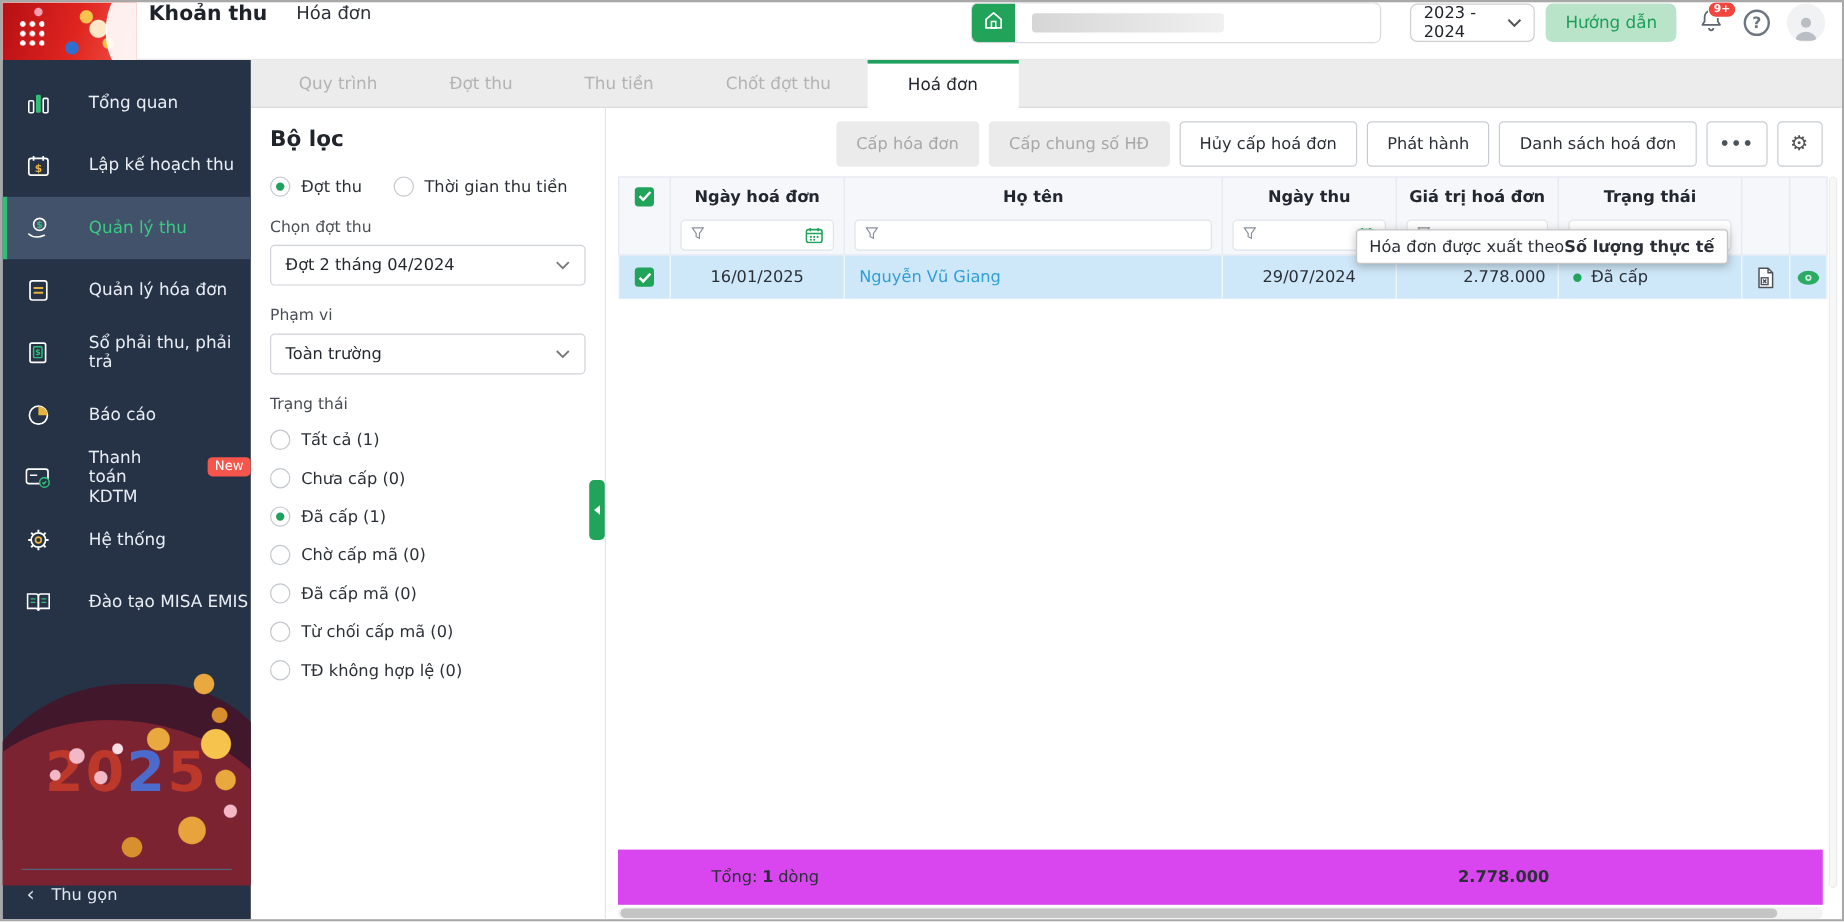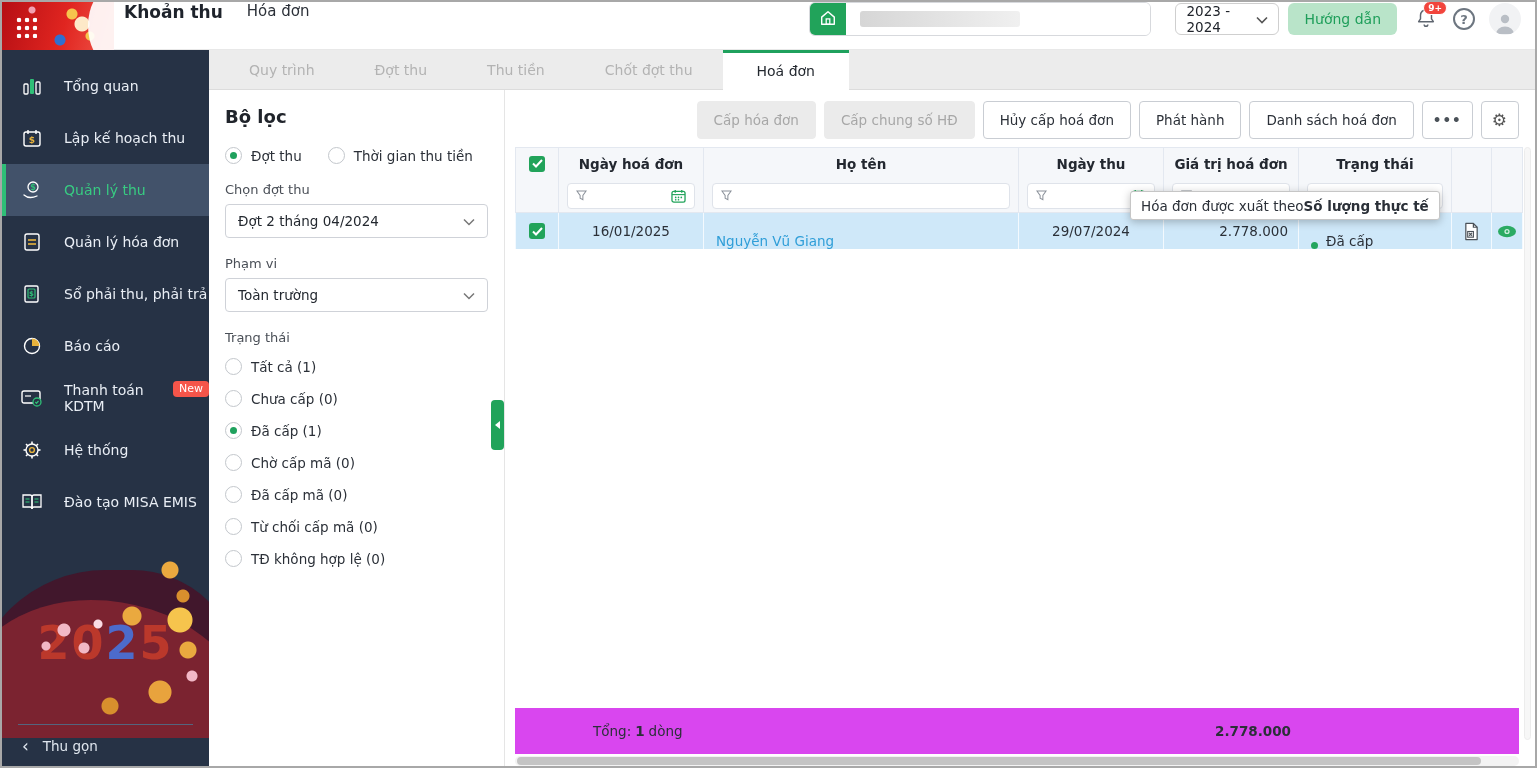--- a/index.html
+++ b/index.html
@@ -37,21 +37,21 @@
   .bell-badge{position:absolute;top:-3px;right:-6px;background:#f2453d;color:#fff;font-size:9px;font-weight:bold;
     border-radius:8px;padding:1px 4px;border:1px solid #fff;line-height:10px;}
   .help-btn{margin-left:12px;width:22px;height:22px;border:2px solid #6d7680;border-radius:50%;color:#6d7680;
     font-size:13px;font-weight:bold;display:flex;align-items:center;justify-content:center;cursor:pointer;background:#fff;}
   .avatar{margin-left:14px;width:32px;height:32px;border-radius:50%;background:#f1f2f4;display:flex;
     align-items:flex-end;justify-content:center;overflow:hidden;cursor:pointer;}
 
   
   .sidebar{position:absolute;left:0;top:48px;width:207px;bottom:0;background:#263245;z-index:5;overflow:hidden;}
   .nav{padding-top:10px;position:relative;z-index:2;}
-  .nav-item{height:52px;display:flex;align-items:center;gap:20px;padding-left:18px;color:#e9eef5;
+  .nav-item{height:52px;display:flex;align-items:center;gap:30px;padding-left:18px;color:#e9eef5;
     font-size:14px;position:relative;cursor:pointer;}
   .nav-item.active{background:#42526a;color:#38cb82;}
   .nav-item.active::before{content:'';position:absolute;left:0;top:0;bottom:0;width:4px;background:#2fbf77;}
   .nav-ic{width:24px;display:flex;justify-content:center;flex:none;}
   .badge-new{background:#f5554a;color:#fff;font-size:11px;border-radius:4px;padding:1px 6px;margin-left:2px;
     transform:translateY(-9px);line-height:14px;}
   .deco{position:absolute;left:0;right:0;bottom:40px;height:172px;z-index:1;}
   .deco::before{content:'';position:absolute;left:-30px;right:-30px;top:16px;height:130px;background:#41172c;
     border-radius:50% 40% 0 0/100% 80% 0 0;}
   .deco::after{content:'';position:absolute;left:-40px;right:-40px;top:46px;bottom:-12px;background:#7b2330;
@@ -119,21 +119,21 @@
   .cell{display:flex;align-items:center;justify-content:center;border-right:1px solid #e3e8f0;min-width:0;}
   .cell:first-child{border-left:1px solid #e3e8f0;}
   .fin{flex:1;margin:0 8px;height:26px;background:#fff;border:1px solid #dfe3ea;border-radius:4px;
     display:flex;align-items:center;padding:0 8px;gap:6px;cursor:text;min-width:0;}
   .fin .cal{margin-left:auto;cursor:pointer;display:flex;}
   .fin.sel{cursor:pointer;}
   .fin.sel .chev{margin-left:auto;}
   .drow{height:36px;background:#cfe8f9;}
   .drow .cell{border-right:1px solid rgba(255,255,255,.75);}
   .drow .cell:first-child{border-left:1px solid rgba(255,255,255,.75);}
-  .al{justify-content:flex-start;padding-left:12px;align-items:flex-end;}
+  .al{justify-content:flex-start;padding-left:12px;}
   .ar{justify-content:flex-end;padding-right:10px;}
   .name-link{color:#2f9ed8;cursor:pointer;}
   .status-dot{width:7px;height:7px;border-radius:50%;background:#23a55e;margin-right:8px;flex:none;}
   .checkbox{width:16px;height:16px;background:#21a35a;border-radius:3px;display:flex;align-items:center;
     justify-content:center;cursor:pointer;}
   .rowbtn{cursor:pointer;display:flex;}
 
   .footer-bar{position:absolute;left:10px;right:16px;bottom:12px;height:46px;background:#d946ef;
     display:flex;align-items:center;color:#2b3038;}
   .footer-total{margin-left:78px;display:flex;gap:4px;}

